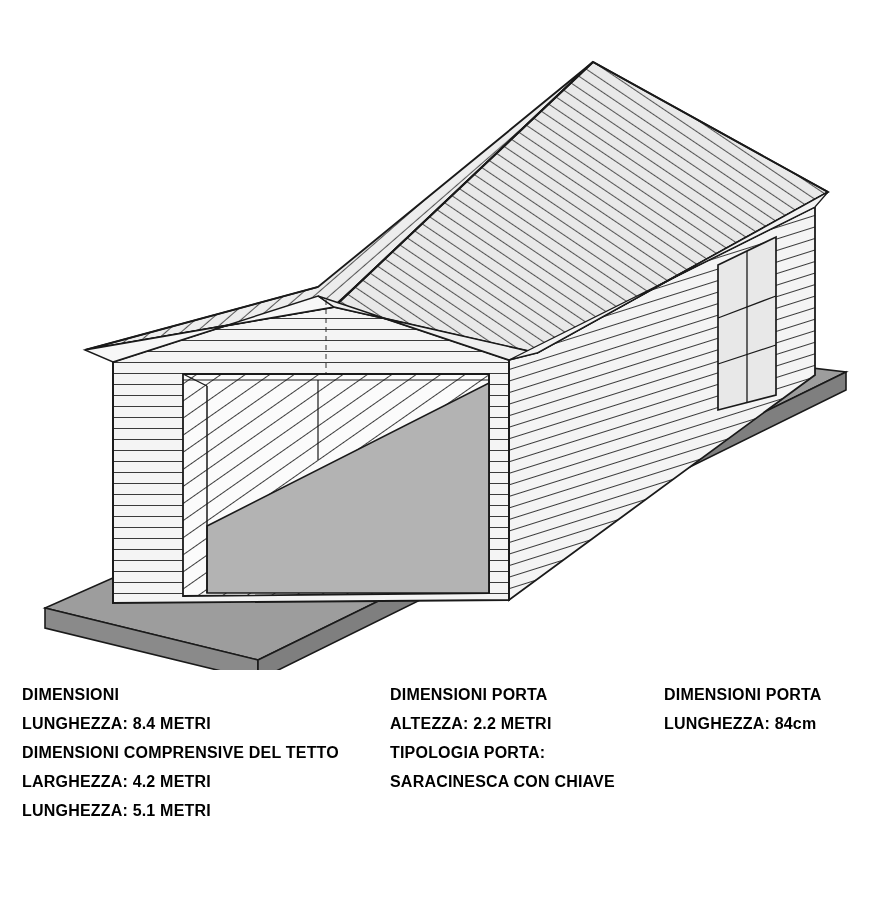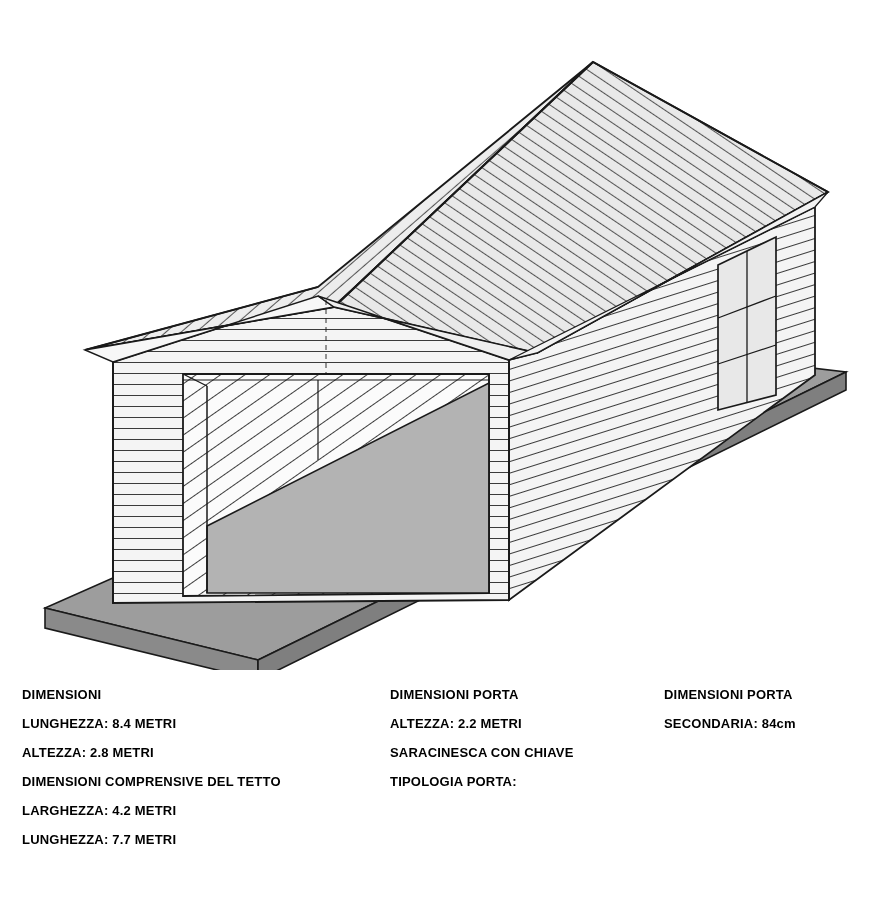--- a/index.html
+++ b/index.html
@@ -26,21 +26,21 @@
   #specs {
     position: absolute;
     left: 0;
     top: 668px;
     width: 887px;
     height: 230px;
   }
   .spec-col {
     position: absolute;
     font-weight: bold;
-    font-size: 13px;
+    font-size: 16px;
     line-height: 29px;
     letter-spacing: 0.2px;
     white-space: nowrap;
   }
   #col-dimensions { left: 22px; top: 12px; }
   #col-door { left: 390px; top: 12px; }
   #col-secondary { left: 664px; top: 12px; }
   .spec-line { display: block; }
   .spec-gap { height: 14px; }
 </style>
@@ -137,33 +137,32 @@
       <line x1="326" y1="300" x2="326" y2="374" stroke="#1a1a1a" stroke-width="0.9" stroke-dasharray="5,4"></line>
     </g>
   </svg>
 </div>
 
 <div id="specs">
 
   <div class="spec-col" id="col-dimensions">
     <span class="spec-line">DIMENSIONI</span>
     <span class="spec-line">LUNGHEZZA: 8.4 METRI</span>
-    <span class="spec-line">ALTEZZA: 2.8 METRI</span>
     <span class="spec-line">DIMENSIONI COMPRENSIVE DEL TETTO</span>
     <span class="spec-line">LARGHEZZA: 4.2 METRI</span>
-    <span class="spec-line">LUNGHEZZA: 7.7 METRI</span>
+    <span class="spec-line">LUNGHEZZA: 5.1 METRI</span>
   </div>
 
   <div class="spec-col" id="col-door">
     <span class="spec-line">DIMENSIONI PORTA</span>
     <span class="spec-line">ALTEZZA: 2.2 METRI</span>
     <span class="spec-gap"></span>
+    <span class="spec-line">TIPOLOGIA PORTA:</span>
     <span class="spec-line">SARACINESCA CON CHIAVE</span>
-    <span class="spec-line">TIPOLOGIA PORTA:</span>
   </div>
 
   <div class="spec-col" id="col-secondary">
     <span class="spec-line">DIMENSIONI PORTA</span>
     <span class="spec-gap"></span>
-    <span class="spec-line">SECONDARIA: 84cm</span>
+    <span class="spec-line">LUNGHEZZA: 84cm</span>
   </div>
 
 </div>
 
 </body></html>

